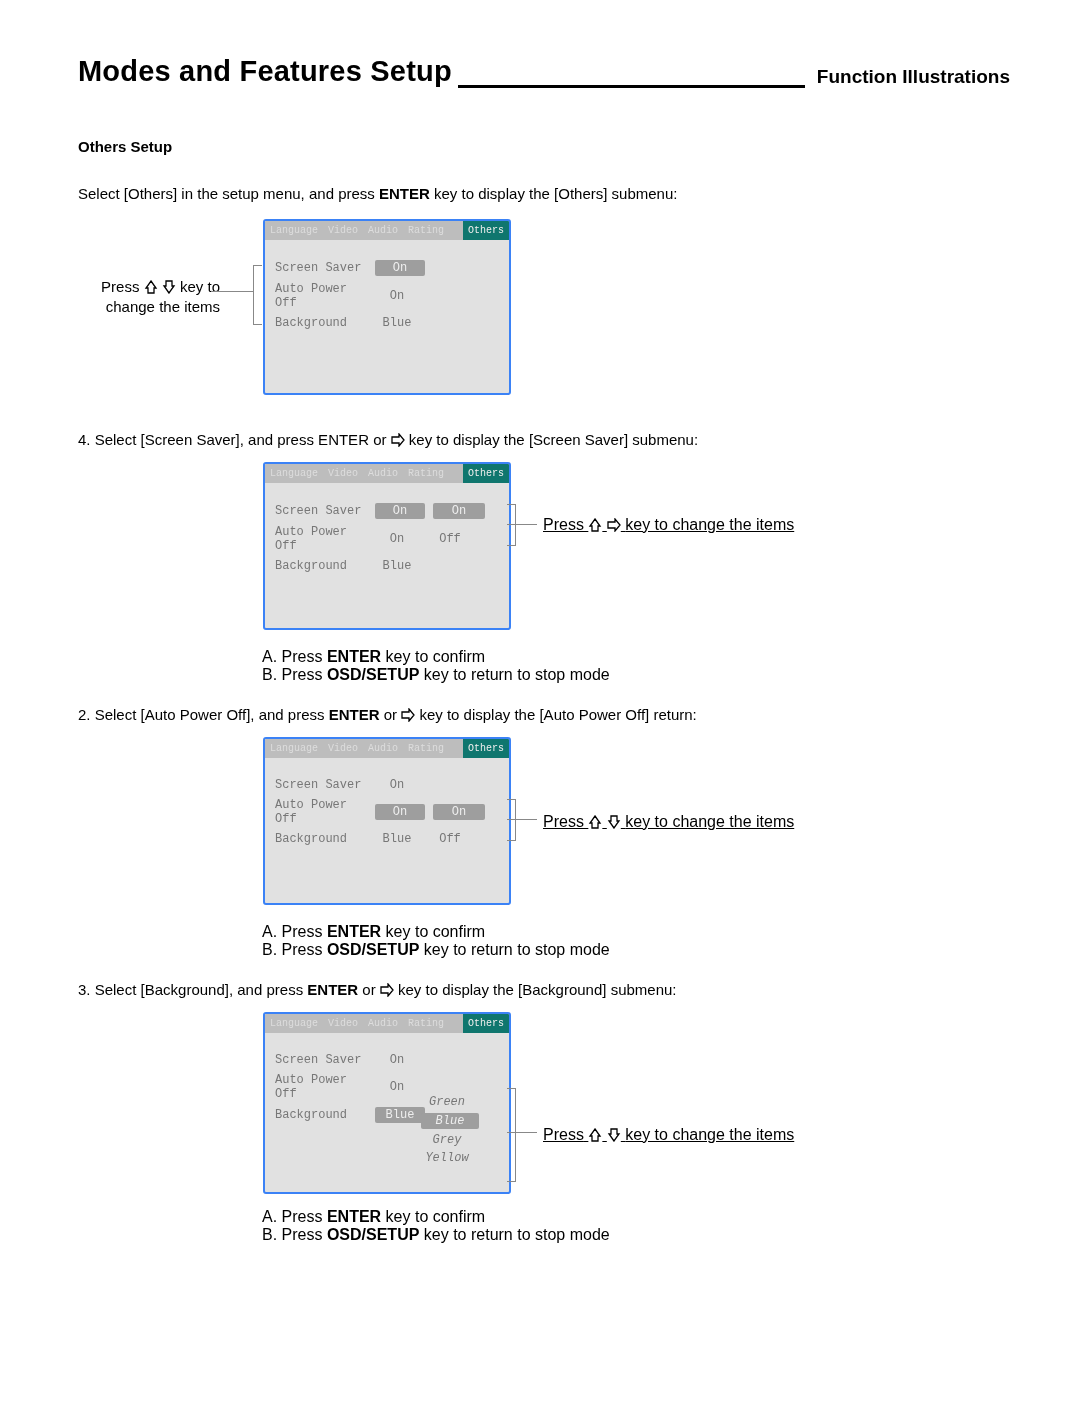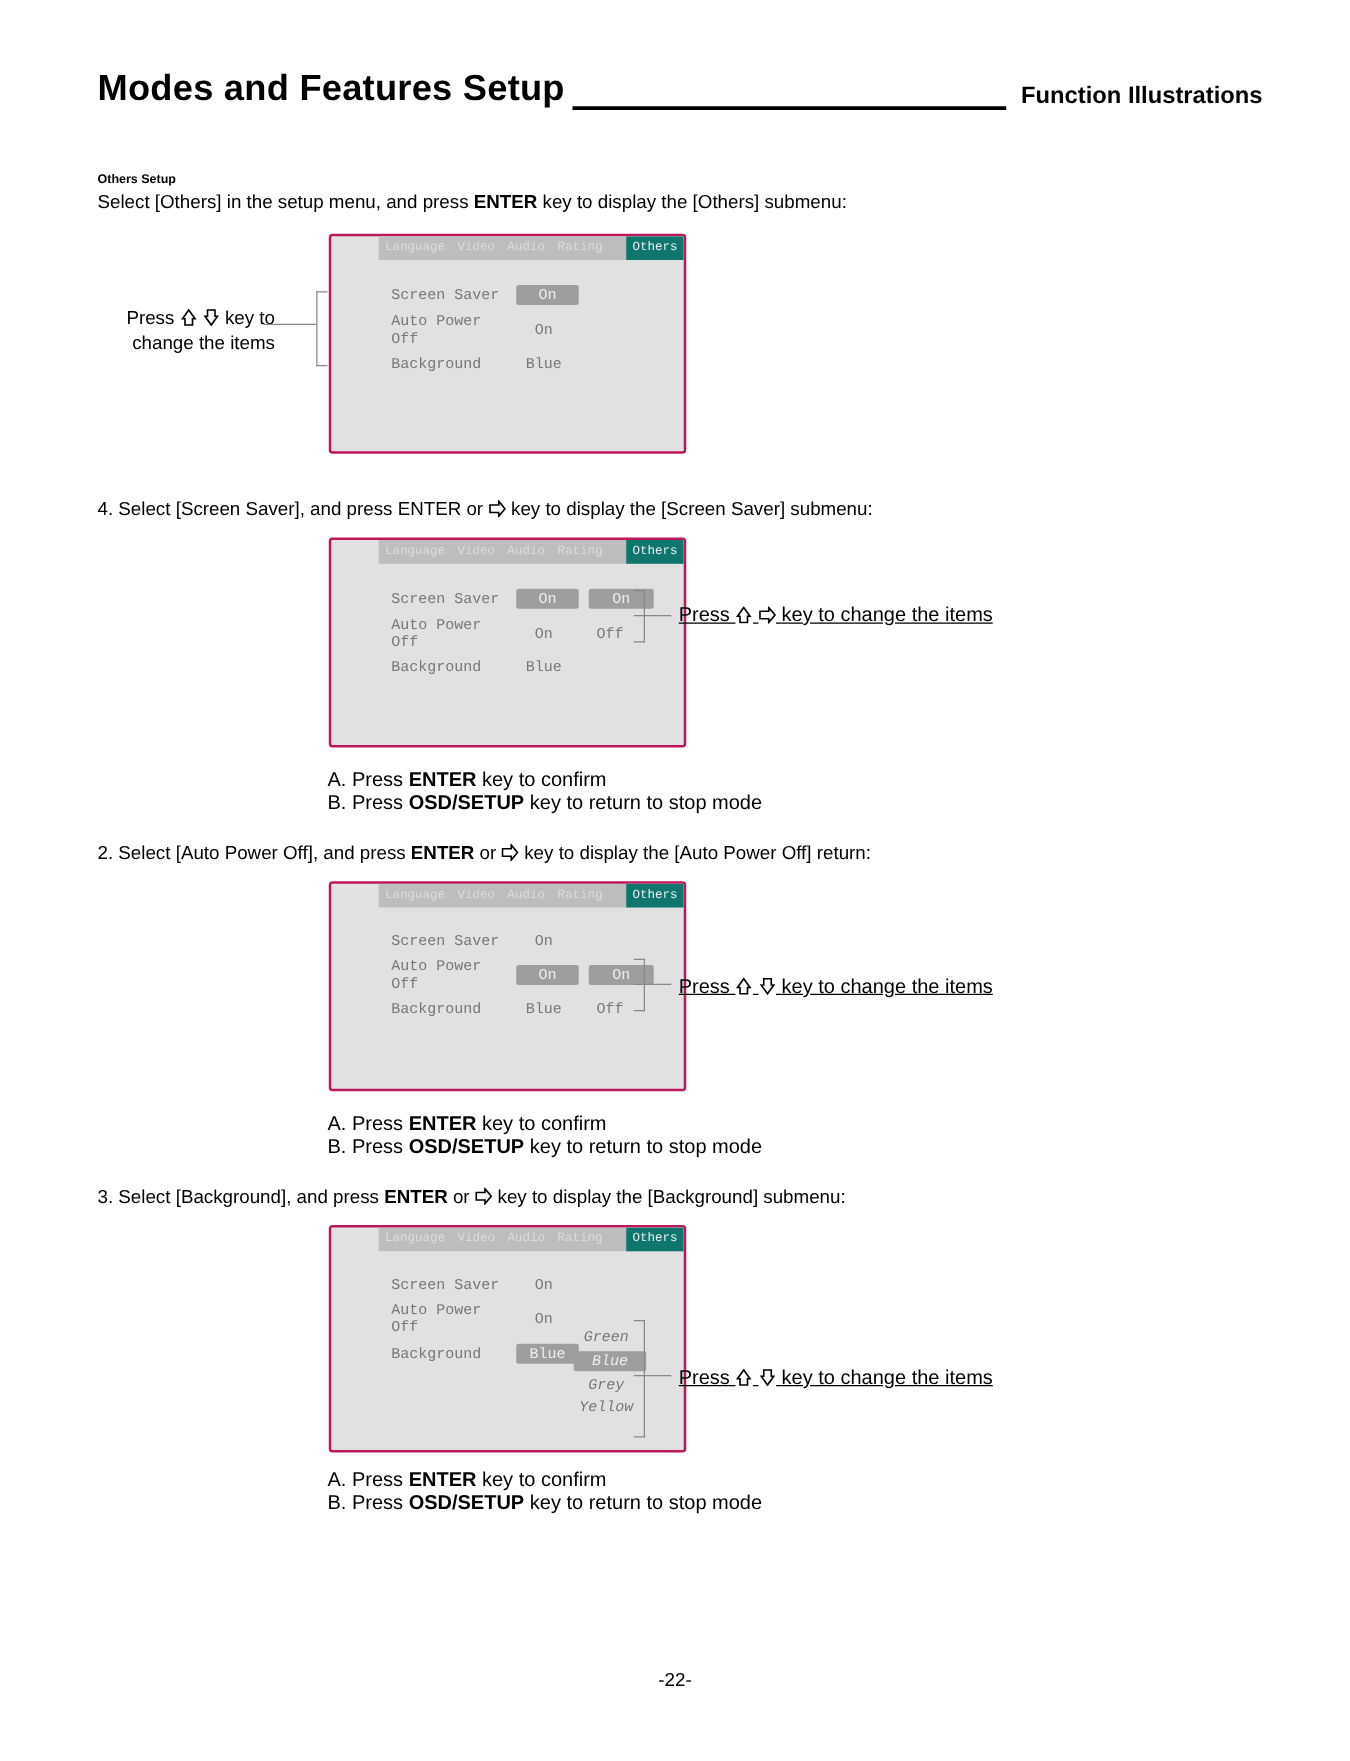--- a/index.html
+++ b/index.html
@@ -33,49 +33,48 @@
     margin-left: 6px;
     margin-top: 10px;
   }
   .hdr-sub {
     font-size: 19px;
     font-weight: bold;
     white-space: nowrap;
     margin-left: 12px;
   }
   .section-title {
-    font-size: 10px;
+    font-size: 15px;
     font-weight: bold;
-    margin-bottom: 2px;
+    margin-bottom: 28px;
   }
   .body-text {
     font-size: 15px;
     line-height: 1.45;
   }
   .step {
     margin-top: 22px;
     font-size: 15px;
   }
   .indent { padding-left: 184px; }
   .row-block {
     position: relative;
     margin-top: 14px;
     margin-bottom: 8px;
   }
   
   .osd {
     position: absolute;
     width: 244px;
     background: #e1e1e1;
-    border: 2px solid #be185d;
+    border: 2px solid #3b82f6;
     border-radius: 3px;
     overflow: hidden;
     font-family: "Courier New", monospace;
     color: #777;
-    padding-left: 38px;
   }
   .osd-tabs {
     display: flex;
     background: #bdbdbd;
     font-size: 10px;
   }
   .osd-tab {
     padding: 4px 5px;
     color: #ddd;
     white-space: nowrap;
@@ -387,14 +386,13 @@
           </svg></span>
       <span>key to change the items</span>
     </div>
   </div>
 
   <div class="indent">
     <div><span>A. Press </span><span style="font-weight:bold">ENTER</span><span> key to confirm</span></div>
     <div><span>B. Press </span><span style="font-weight:bold">OSD/SETUP</span><span> key to return to stop mode</span></div>
   </div>
 
-  <div class="page-num">-22-</div>
 </div>
 
 </body></html>

